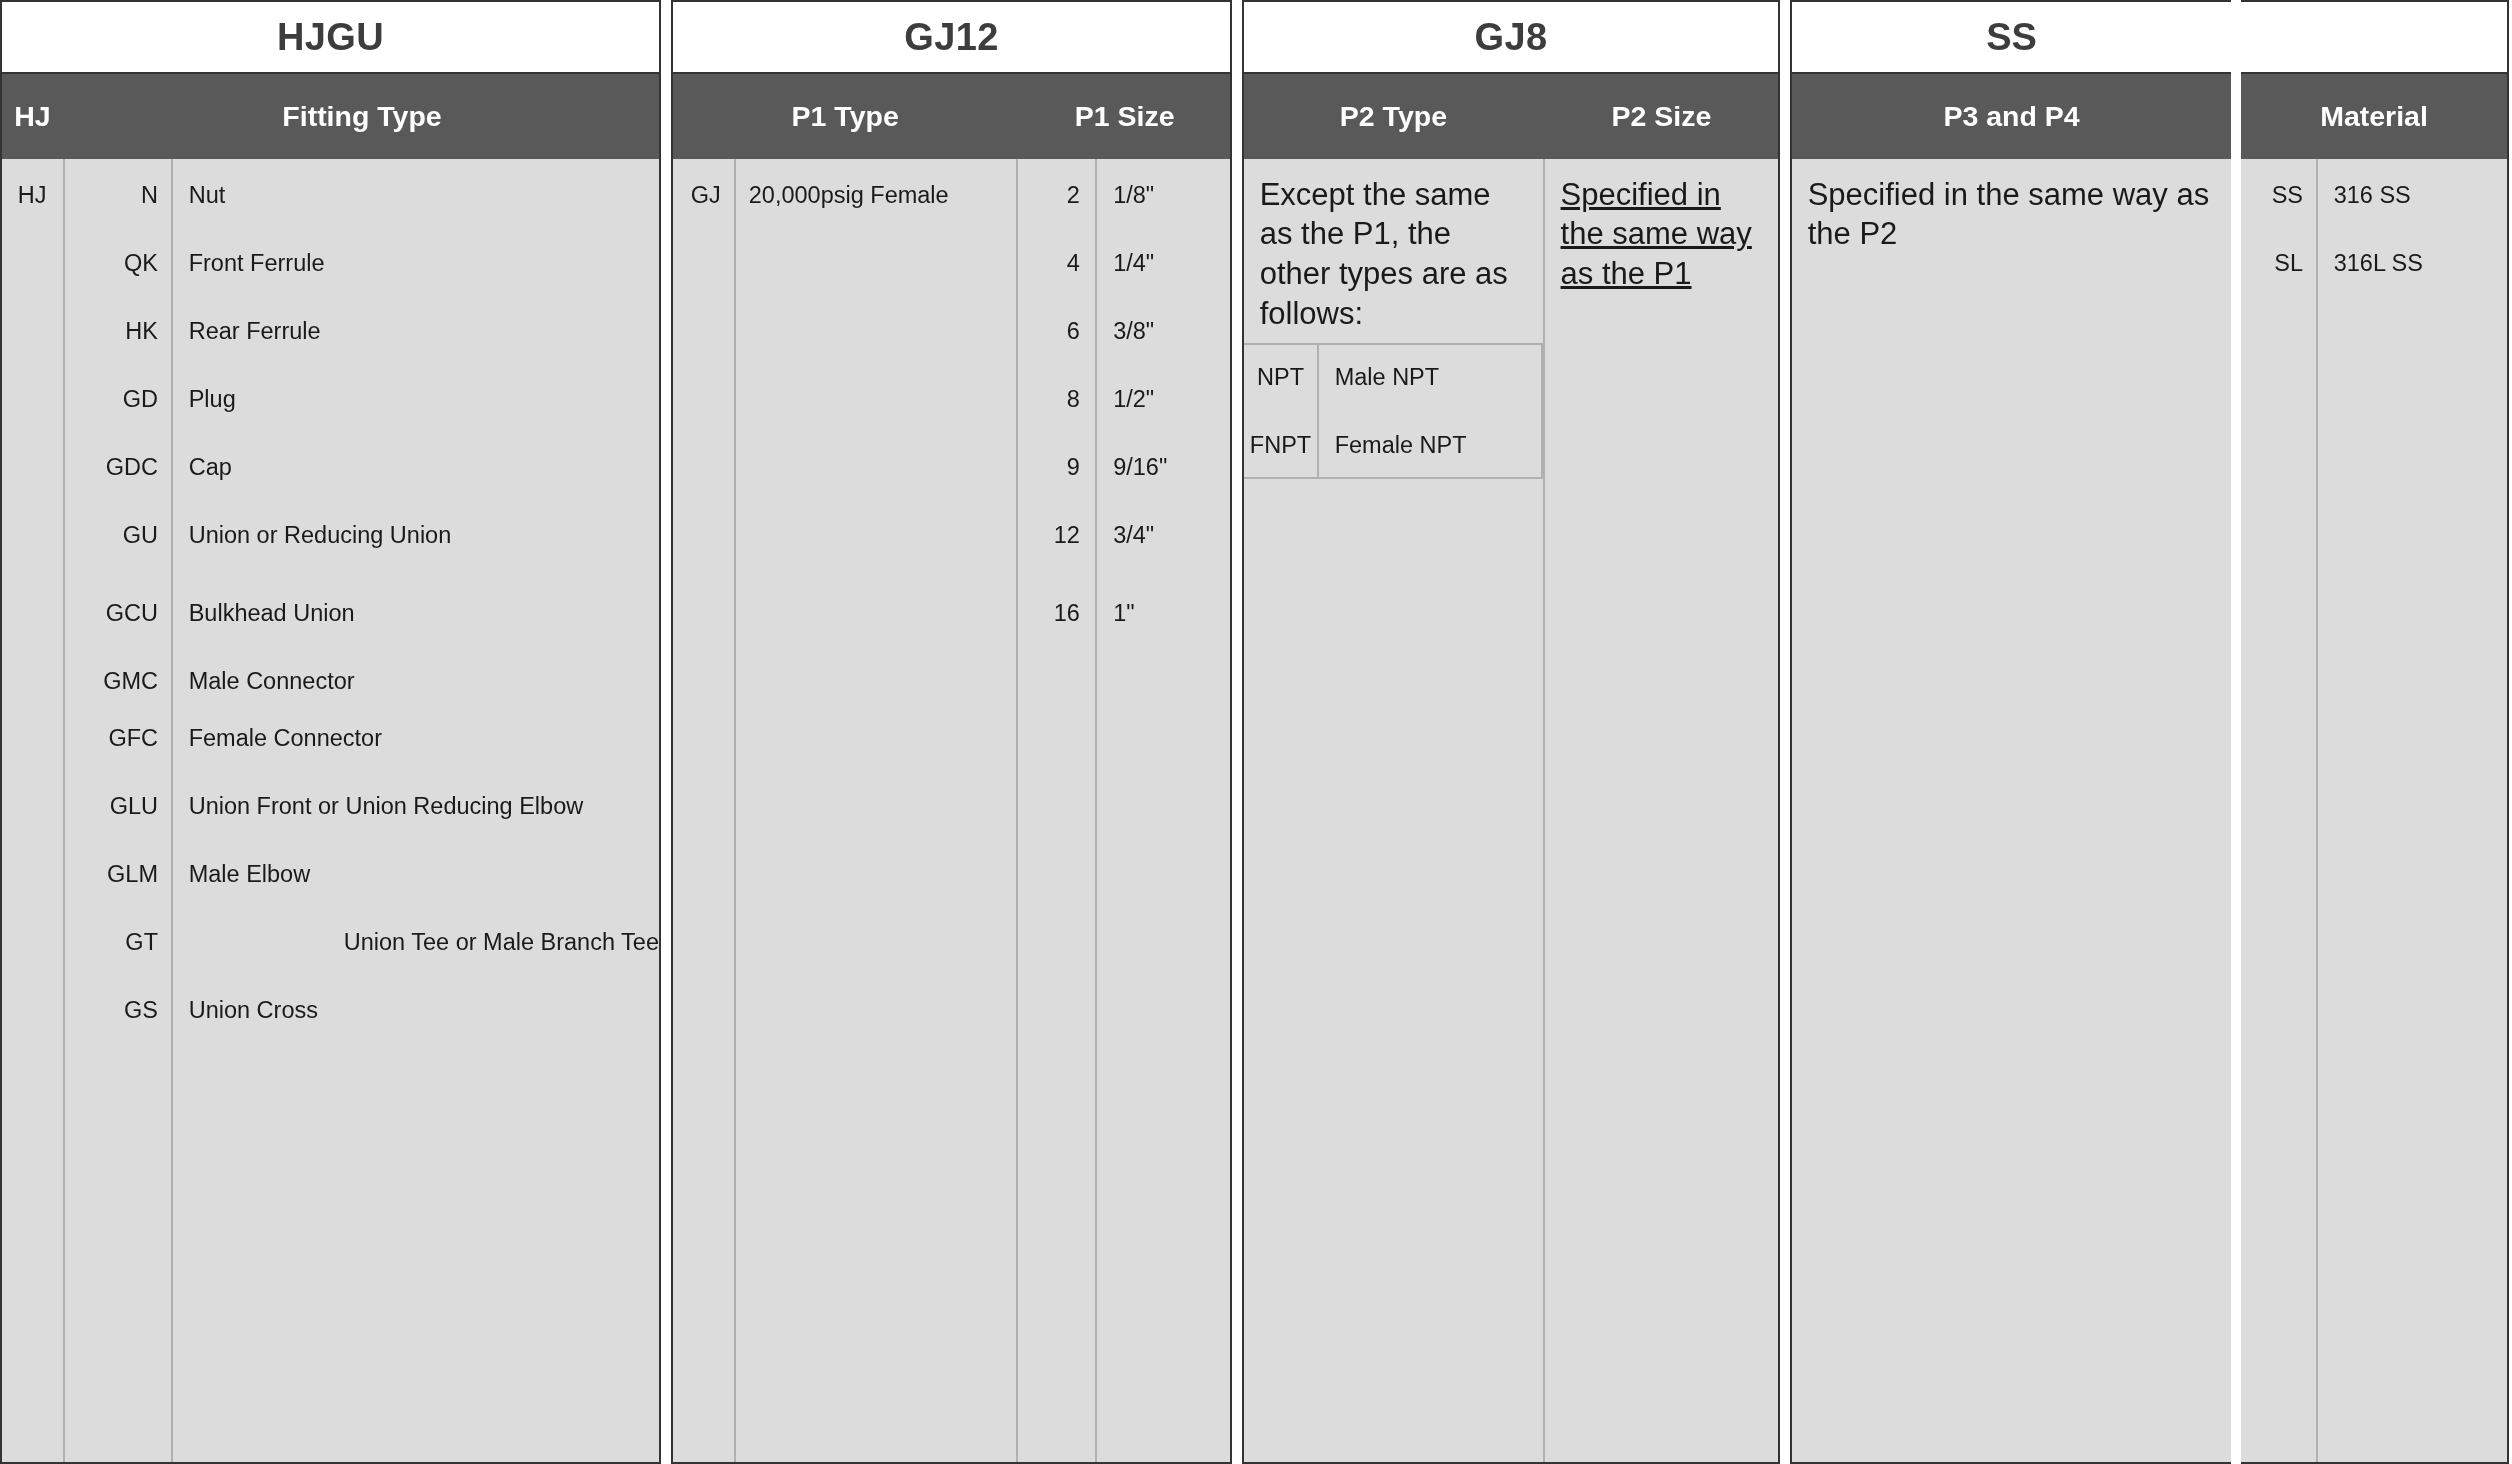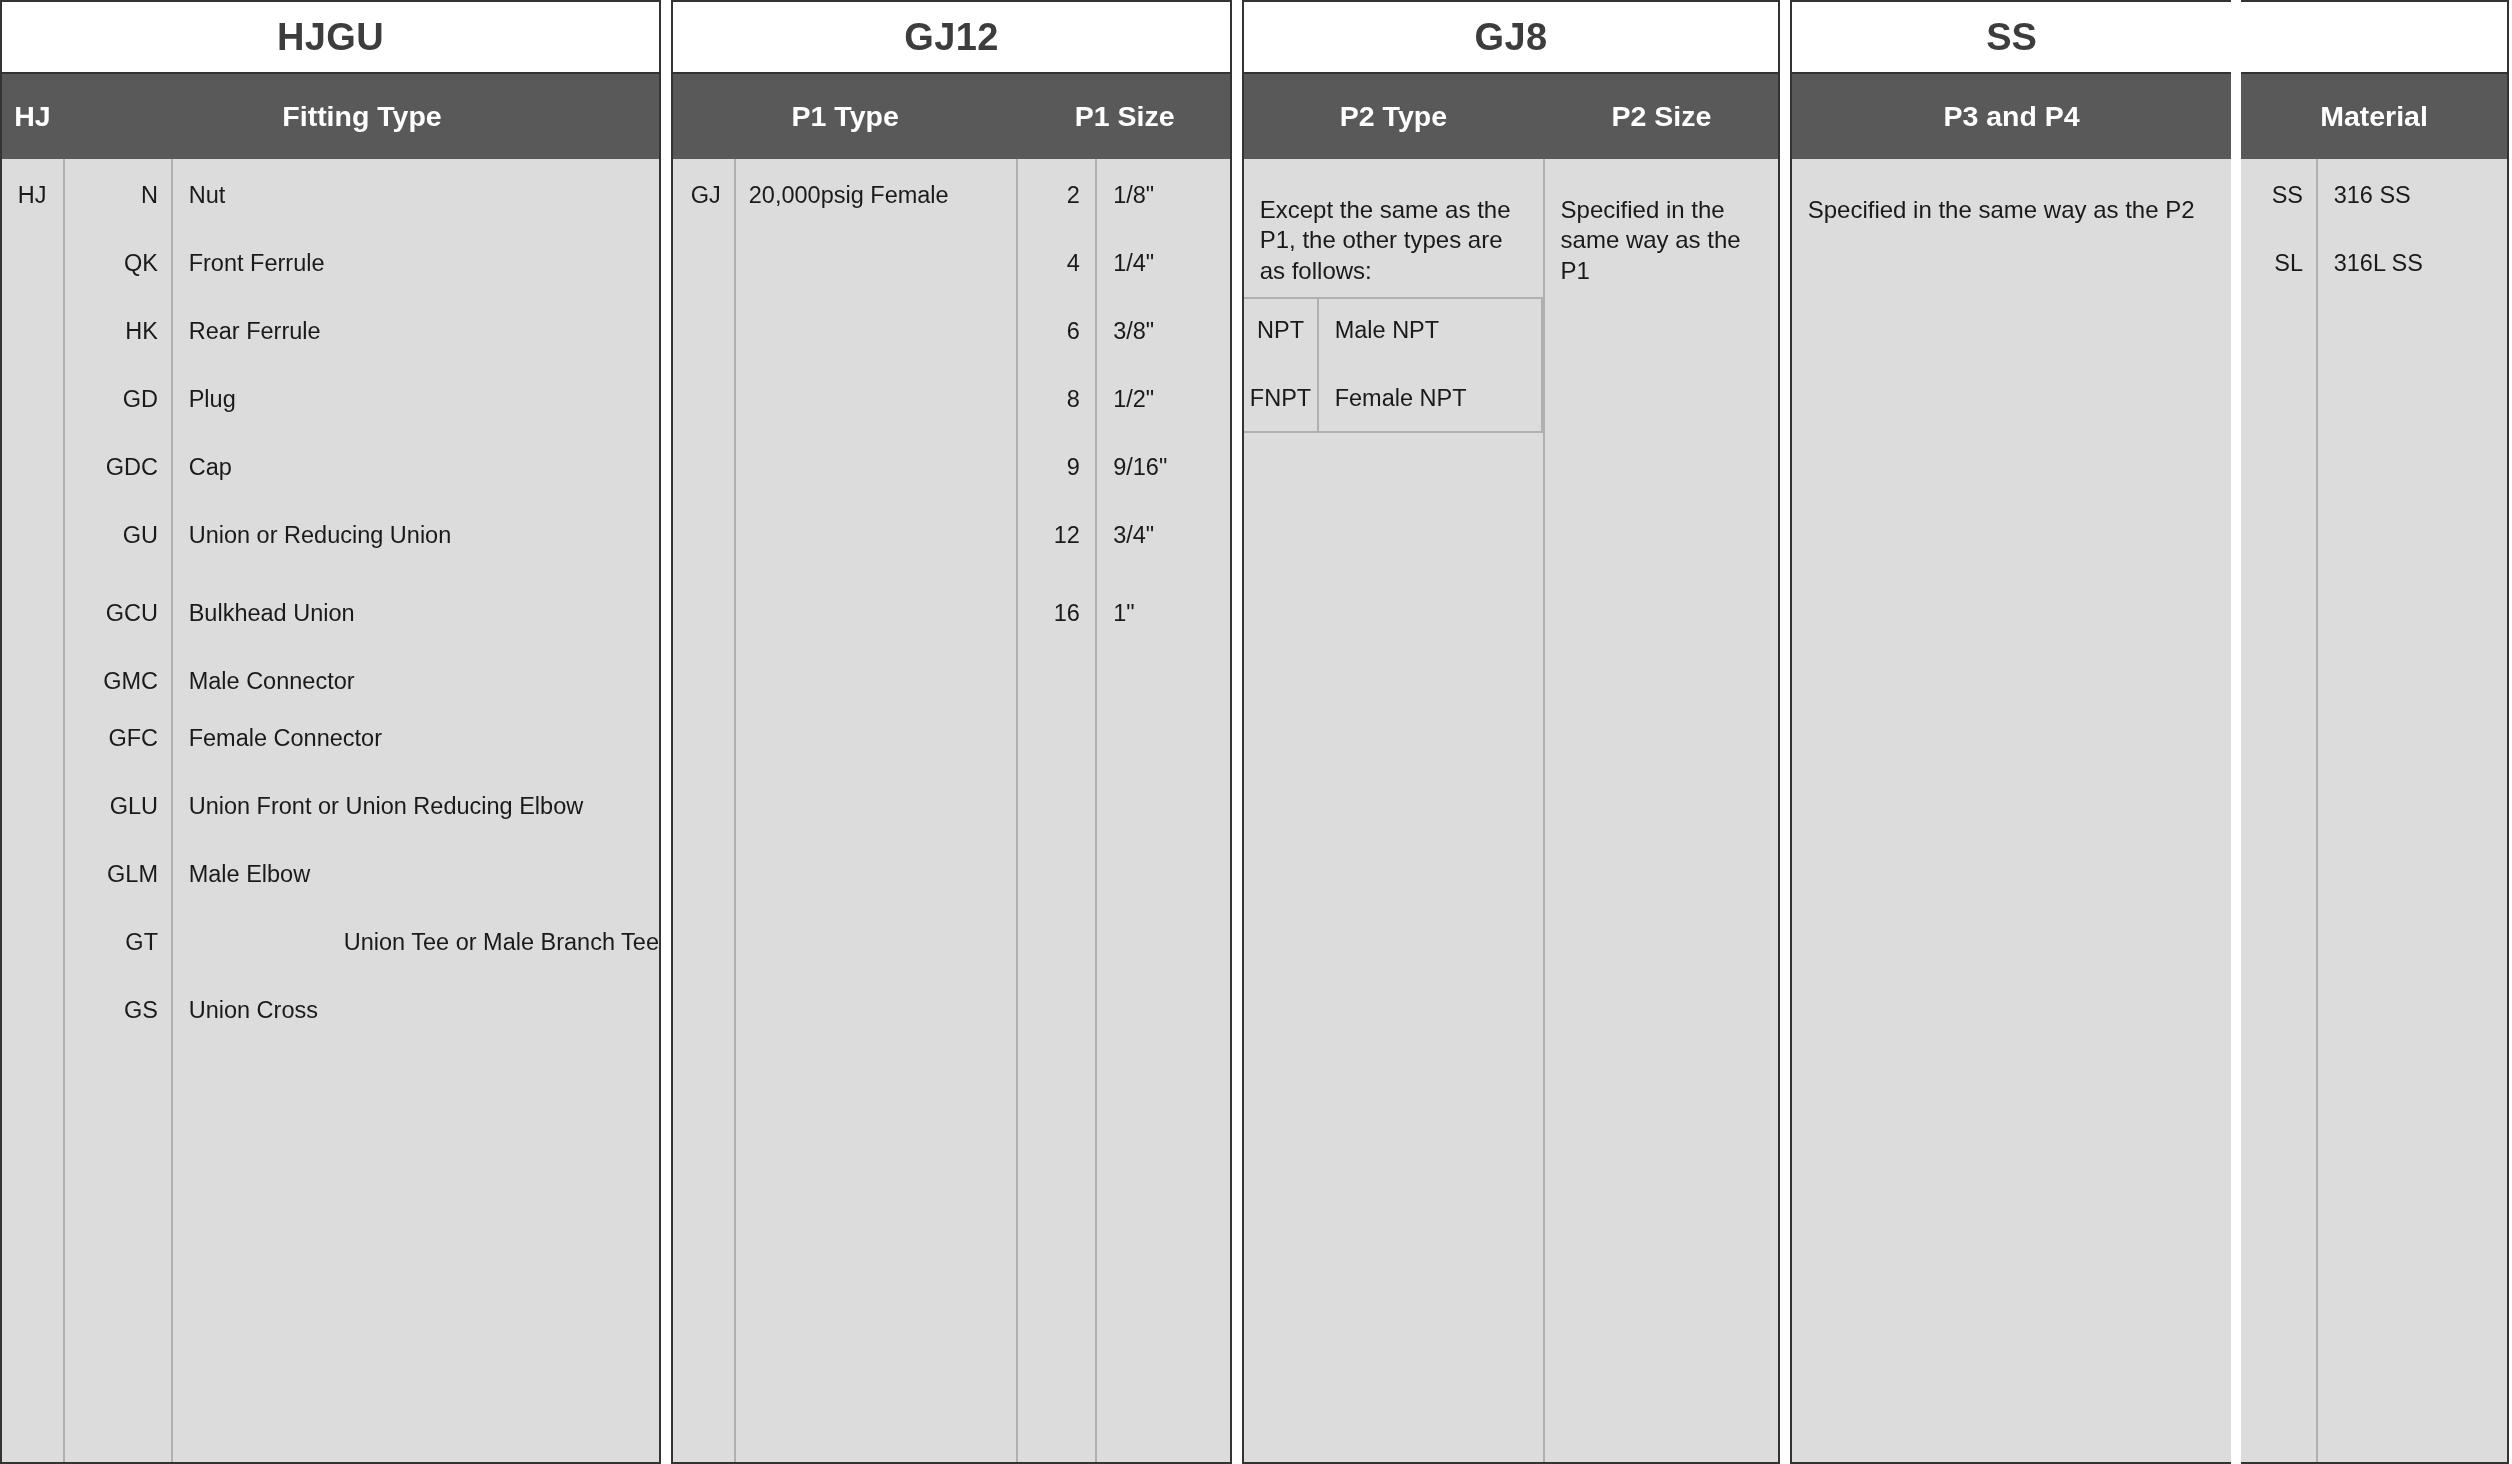--- a/index.html
+++ b/index.html
@@ -101,25 +101,24 @@
   .num-list .item {
     text-align: right;
     padding-right: 15.7px;
   }
   .size-list .item {
     text-align: left;
     padding-left: 15.7px;
   }
 
   .plain-text {
-    font-size: 24px;
+    font-size: 31px;
     line-height: 1.28;
     padding: 15.7px 17px 0 15.7px;
     box-sizing: border-box;
-    margin-top: 20px;
   }
 
   
   #block-hjgu { width: 661px; }
   #block-hjgu .hdr-hj { width: 63px; }
   #block-hjgu .hdr-fitting { width: 594px; }
   #block-hjgu .col-hj { width: 63px; }
   #block-hjgu .col-code { width: 108px; }
   #block-hjgu .col-desc { width: 486px; }
   #block-hjgu .col-hj .item { text-align: left; padding-left: 15.7px; }
@@ -133,21 +132,21 @@
   #block-gj12 .col-p1num { width: 80px; }
   #block-gj12 .col-p1size { width: 133px; }
   #block-gj12 .col-gj .item { text-align: right; padding-left: 15.7px; }
   #block-gj12 .col-p1type .item { text-align: left; padding-left: 13px; }
 
   
   #block-gj8 { width: 538px; }
   #block-gj8 .hdr-p2type { width: 302px; }
   #block-gj8 .hdr-p2size { width: 234px; }
   #block-gj8 .col-p2type { width: 302px; border-right: 2.1px solid #b0b0b0; }
-  #block-gj8 .col-p2size { width: 234px; }
+  #block-gj8 .col-p2size { width: 234px; text-decoration: underline; }
   .npt-table {
     display: flex;
     margin-top: 10px;
     border-top: 2.1px solid #b0b0b0;
     border-bottom: 2.1px solid #b0b0b0;
   }
   .npt-codes {
     width: 75px;
     box-sizing: border-box;
     border-right: 2.1px solid #b0b0b0;

